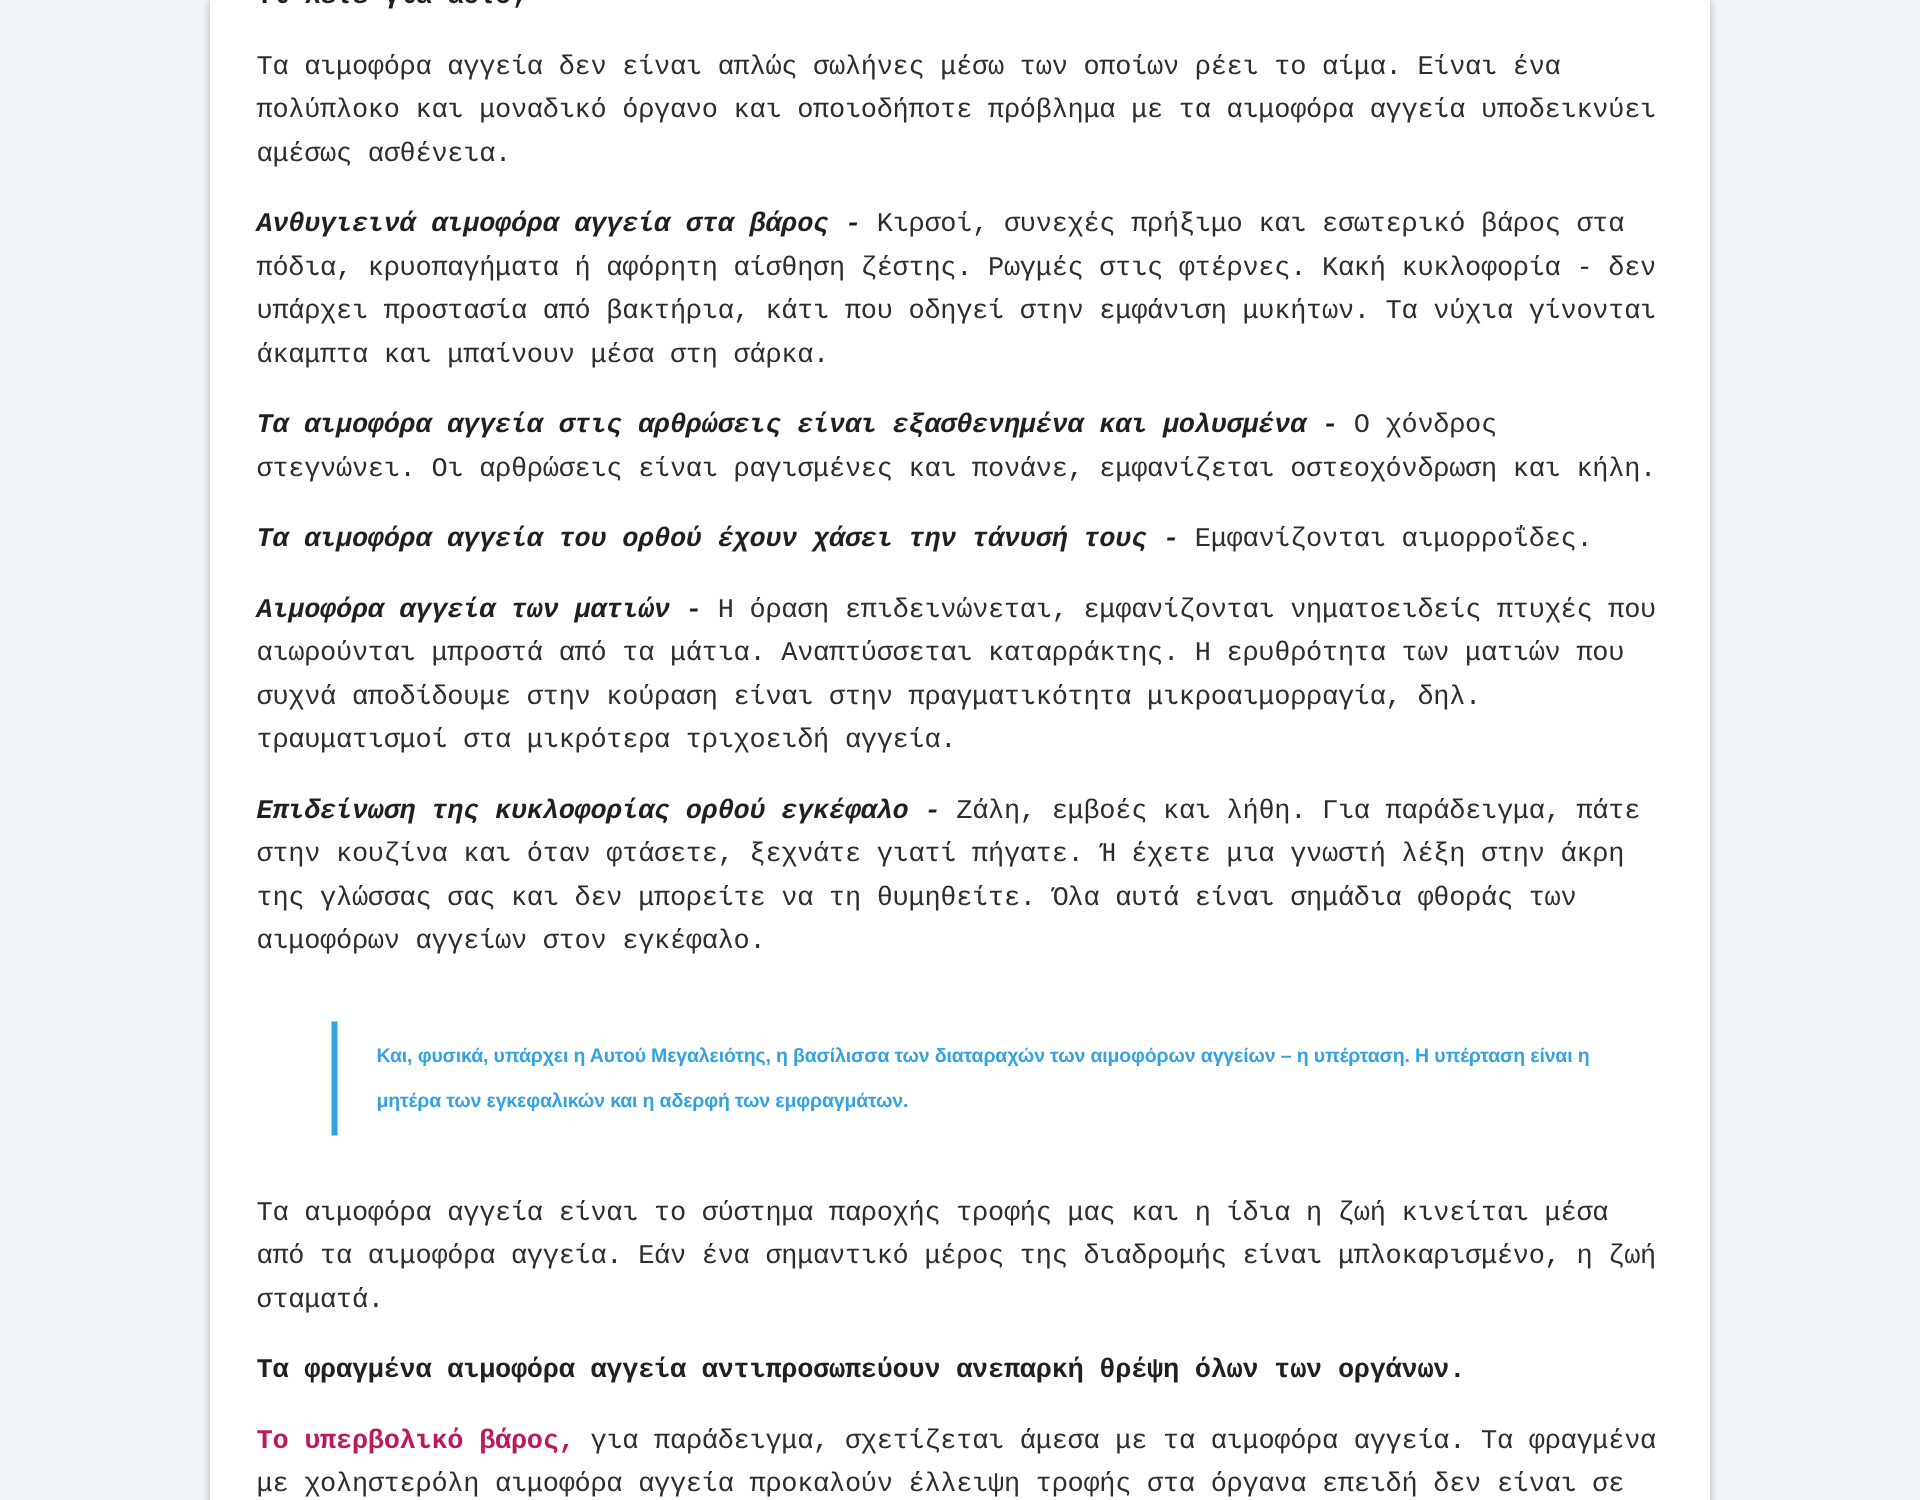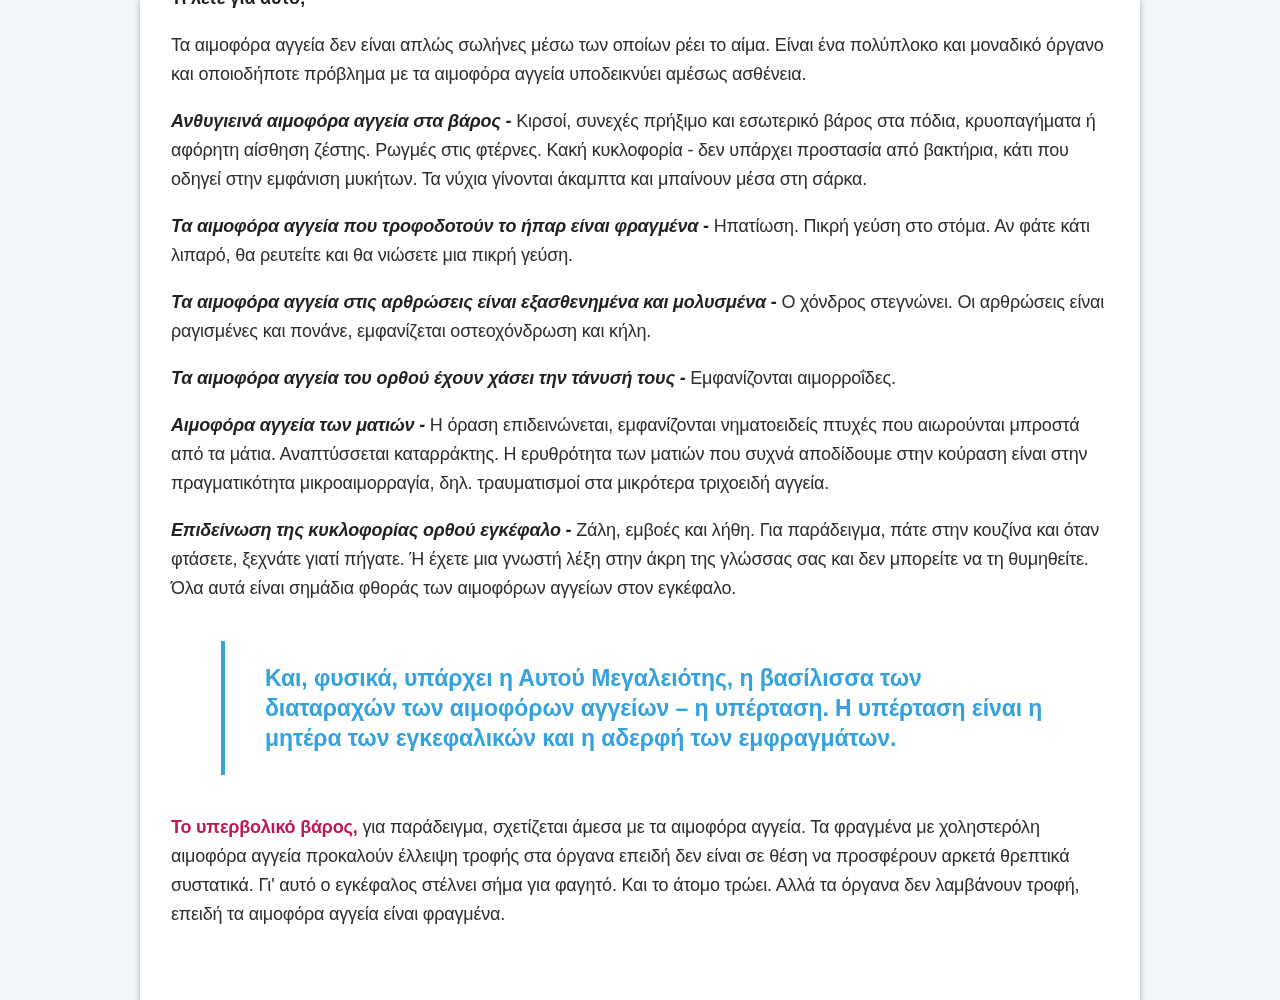--- a/index.html
+++ b/index.html
@@ -30,20 +30,21 @@
     padding: 0 31px;
     overflow: hidden;
   }
   article {
     font-size: 18px;
     line-height: 29px;
     letter-spacing: -0.2px;
   }
   p.para {
     margin: 0 0 18px 0;
+    font-family: Liberation Mono, monospace;
   }
   p.para.clip-top {
     margin-top: -16px;
   }
   .lead-bi {
     font-weight: bold;
     font-style: italic;
     color: #1e2023;
   }
   .lead-b {
@@ -53,24 +54,24 @@
   p.para.all-bold {
     font-weight: bold;
     color: #1e2023;
   }
   blockquote.quote {
     margin: 38px 45px 38px 50px;
     padding: 8px 0 8px 26px;
     border-left: 4px solid #35a2df;
   }
   blockquote.quote p {
-    margin: 14px;
+    margin: 0;
     color: #35a2df;
     font-weight: bold;
-    font-size: 23px;
+    font-size: 13px;
     line-height: 30px;
     letter-spacing: -0.1px;
   }
 </style>
 </head>
 <body>
 
 <div class="page">
   <main class="card">
     <article>
@@ -81,24 +82,20 @@
 
       <p class="para">
         <span>Τα αιμοφόρα αγγεία δεν είναι απλώς σωλήνες μέσω των οποίων ρέει το αίμα. Είναι ένα πολύπλοκο και μοναδικό όργανο και οποιοδήποτε πρόβλημα με τα αιμοφόρα αγγεία υποδεικνύει αμέσως ασθένεια.</span>
       </p>
 
       <p class="para">
         <span class="lead-bi">Ανθυγιεινά αιμοφόρα αγγεία στα βάρος -</span>
         <span>Κιρσοί, συνεχές πρήξιμο και εσωτερικό βάρος στα πόδια, κρυοπαγήματα ή αφόρητη αίσθηση ζέστης. Ρωγμές στις φτέρνες. Κακή κυκλοφορία - δεν υπάρχει προστασία από βακτήρια, κάτι που οδηγεί στην εμφάνιση μυκήτων. Τα νύχια γίνονται άκαμπτα και μπαίνουν μέσα στη σάρκα.</span>
       </p>
 
-      <p class="para">
-        <span class="lead-bi">Τα αιμοφόρα αγγεία που τροφοδοτούν το ήπαρ είναι φραγμένα -</span>
-        <span>Ηπατίωση. Πικρή γεύση στο στόμα. Αν φάτε κάτι λιπαρό, θα ρευτείτε και θα νιώσετε μια πικρή γεύση.</span>
-      </p>
 
       <p class="para">
         <span class="lead-bi">Τα αιμοφόρα αγγεία στις αρθρώσεις είναι εξασθενημένα και μολυσμένα -</span>
         <span>Ο χόνδρος στεγνώνει. Οι αρθρώσεις είναι ραγισμένες και πονάνε, εμφανίζεται οστεοχόνδρωση και κήλη.</span>
       </p>
 
       <p class="para">
         <span class="lead-bi">Τα αιμοφόρα αγγεία του ορθού έχουν χάσει την τάνυσή τους -</span>
         <span>Εμφανίζονται αιμορροΐδες.</span>
       </p>
@@ -110,21 +107,27 @@
 
       <p class="para">
         <span class="lead-bi">Επιδείνωση της κυκλοφορίας ορθού εγκέφαλο -</span>
         <span>Ζάλη, εμβοές και λήθη. Για παράδειγμα, πάτε στην κουζίνα και όταν φτάσετε, ξεχνάτε γιατί πήγατε. Ή έχετε μια γνωστή λέξη στην άκρη της γλώσσας σας και δεν μπορείτε να τη θυμηθείτε. Όλα αυτά είναι σημάδια φθοράς των αιμοφόρων αγγείων στον εγκέφαλο.</span>
       </p>
 
       <blockquote class="quote">
         <p>Και, φυσικά, υπάρχει η Αυτού Μεγαλειότης, η βασίλισσα των διαταραχών των αιμοφόρων αγγείων – η υπέρταση. Η υπέρταση είναι η μητέρα των εγκεφαλικών και η αδερφή των εμφραγμάτων.</p>
       </blockquote>
 
+      <p class="para">
+        <span>Τα αιμοφόρα αγγεία είναι το σύστημα παροχής τροφής μας και η ίδια η ζωή κινείται μέσα από τα αιμοφόρα αγγεία. Εάν ένα σημαντικό μέρος της διαδρομής είναι μπλοκαρισμένο, η ζωή σταματά.</span>
+      </p>
 
+      <p class="para all-bold">
+        <span>Τα φραγμένα αιμοφόρα αγγεία αντιπροσωπεύουν ανεπαρκή θρέψη όλων των οργάνων.</span>
+      </p>
 
       <p class="para">
         <span class="lead-b">Το υπερβολικό βάρος,</span>
         <span>για παράδειγμα, σχετίζεται άμεσα με τα αιμοφόρα αγγεία. Τα φραγμένα με χοληστερόλη αιμοφόρα αγγεία προκαλούν έλλειψη τροφής στα όργανα επειδή δεν είναι σε θέση να προσφέρουν αρκετά θρεπτικά συστατικά. Γι' αυτό ο εγκέφαλος στέλνει σήμα για φαγητό. Και το άτομο τρώει. Αλλά τα όργανα δεν λαμβάνουν τροφή, επειδή τα αιμοφόρα αγγεία είναι φραγμένα.</span>
       </p>
 
     </article>
   </main>
 </div>
 

